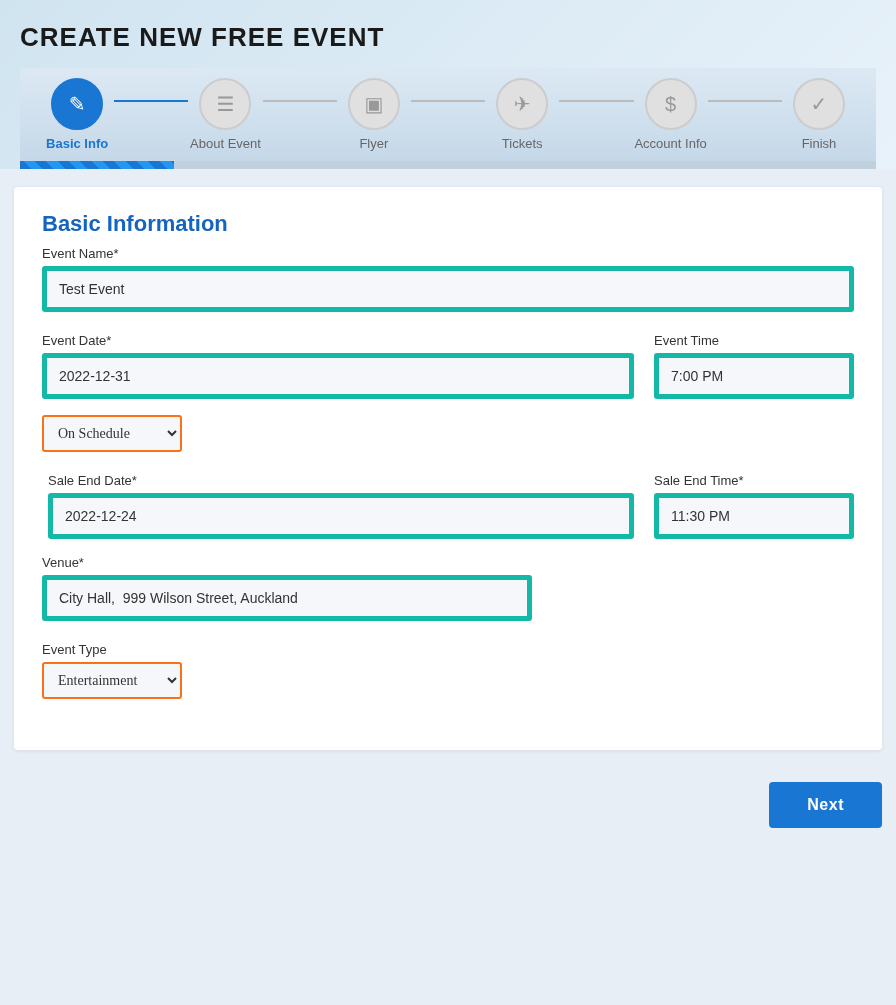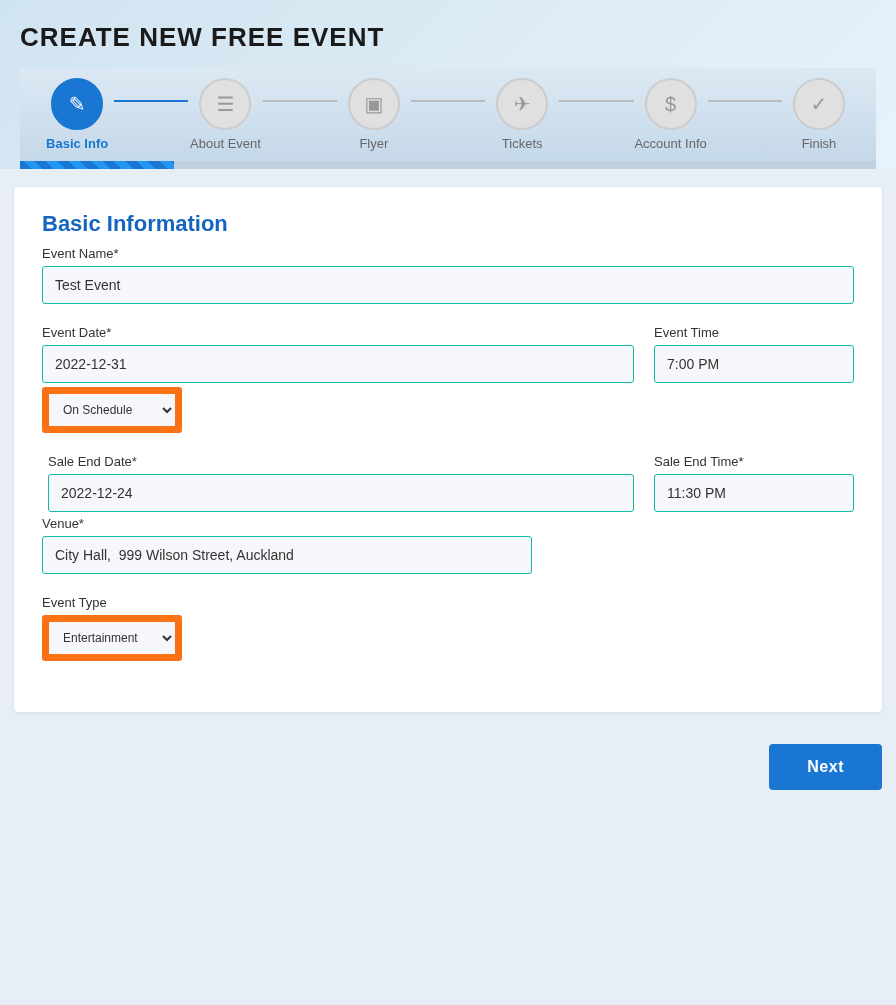--- a/index.html
+++ b/index.html
@@ -113,63 +113,64 @@
     .field-label {
       font-size: 13px;
       color: #333;
       margin-bottom: 5px;
       font-weight: 500;
     }
 
     .form-input {
       width: 100%;
       padding: 10px 12px;
-      border: 1px solid #14b8a6;
+      border: 5px solid #14b8a6;
       border-radius: 3px;
       font-size: 14px;
       color: #333;
       background: #f5f7fa;
       outline: none;
     }
 
     .field-group {
       margin-bottom: 21px;
     }
 
     .two-col {
       display: flex;
       gap: 20px;
-      margin-bottom: 4px;
+      margin-bottom: 16px;
       justify-content: space-between;
     }
     .two-col .field-group {
       flex: 1;
       margin-bottom: 0;
     }
     .two-col .field-group.narrow {
       flex: 0 0 200px;
     }
 
     .subsection-title {
       font-size: 20px;
       font-weight: bold;
       color: #1565c0;
       margin: 24px 0 12px 0;
     }
 
     .form-select {
       padding: 8px 10px;
-      border: 7px solid #f97316;
+      border: 2px solid #f97316;
       border-radius: 3px;
-      font-size: 12px;
+      font-size: 14px;
       color: #333;
       background: #f5f7fa;
       outline: none;
       cursor: pointer;
       min-width: 140px;
+      font-family: Liberation Serif, serif;
     }
 
     .sale-section {
       margin-top: 14px;
       padding-left: 6px;
     }
 
     .next-btn-row {
       display: flex;
       justify-content: flex-end;

